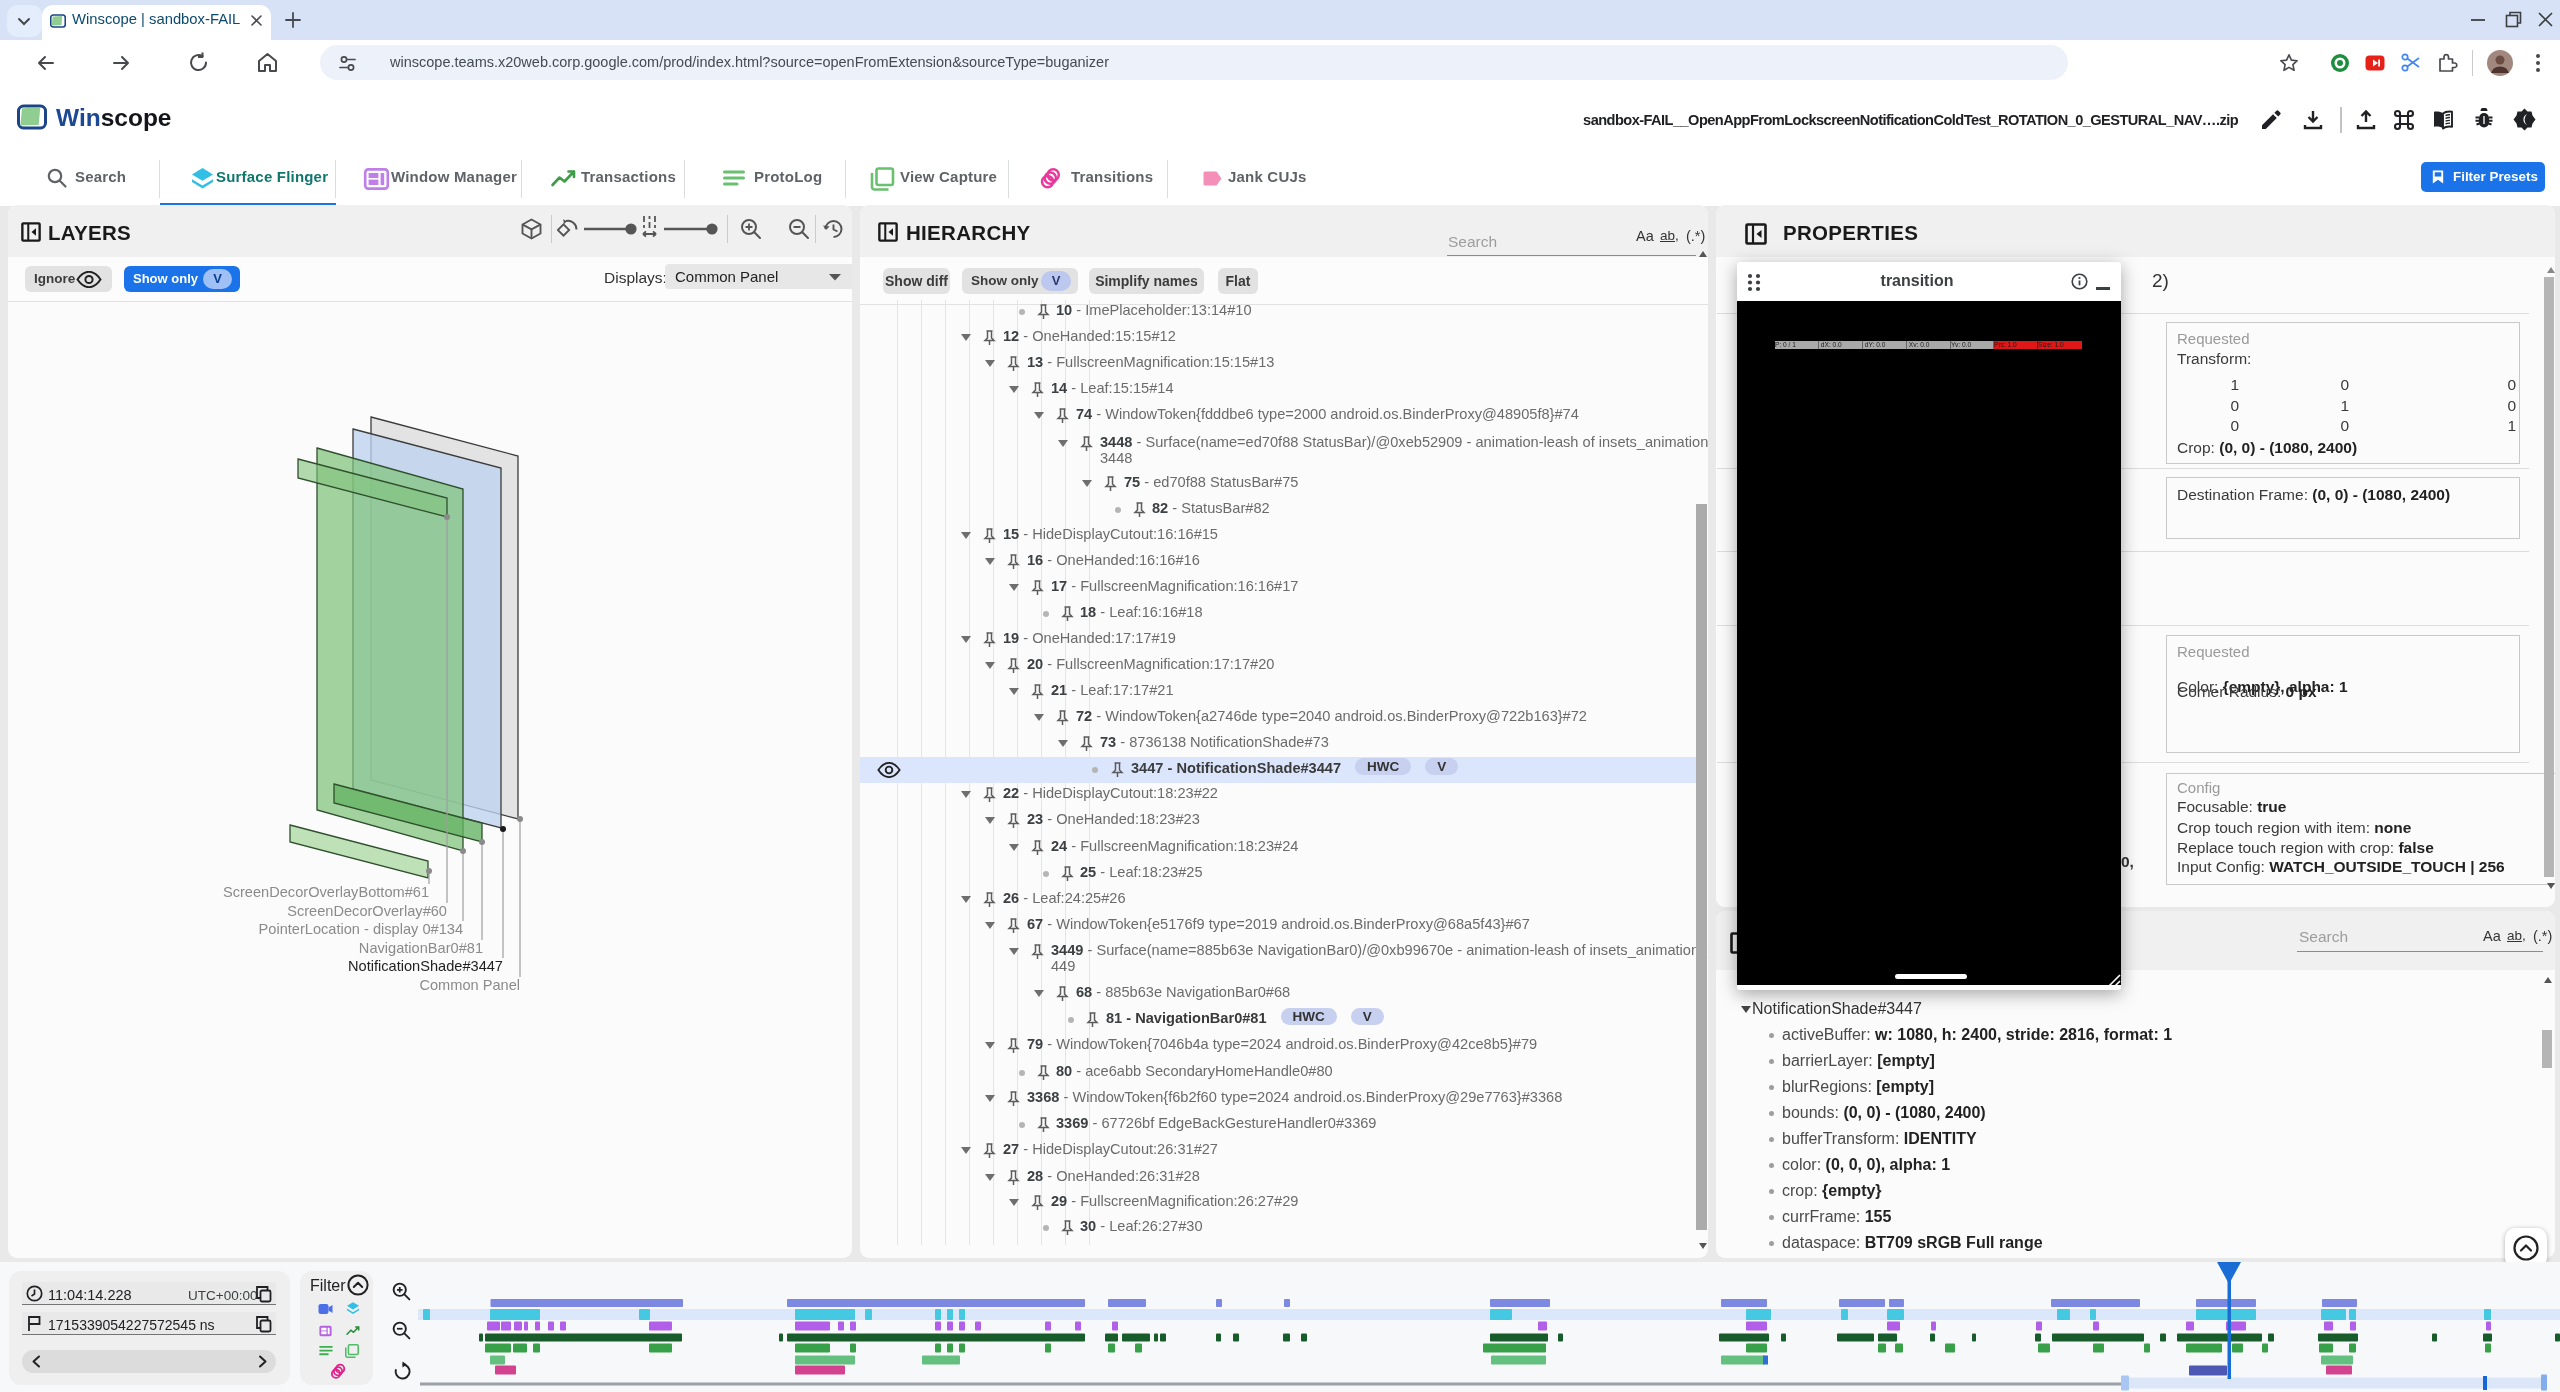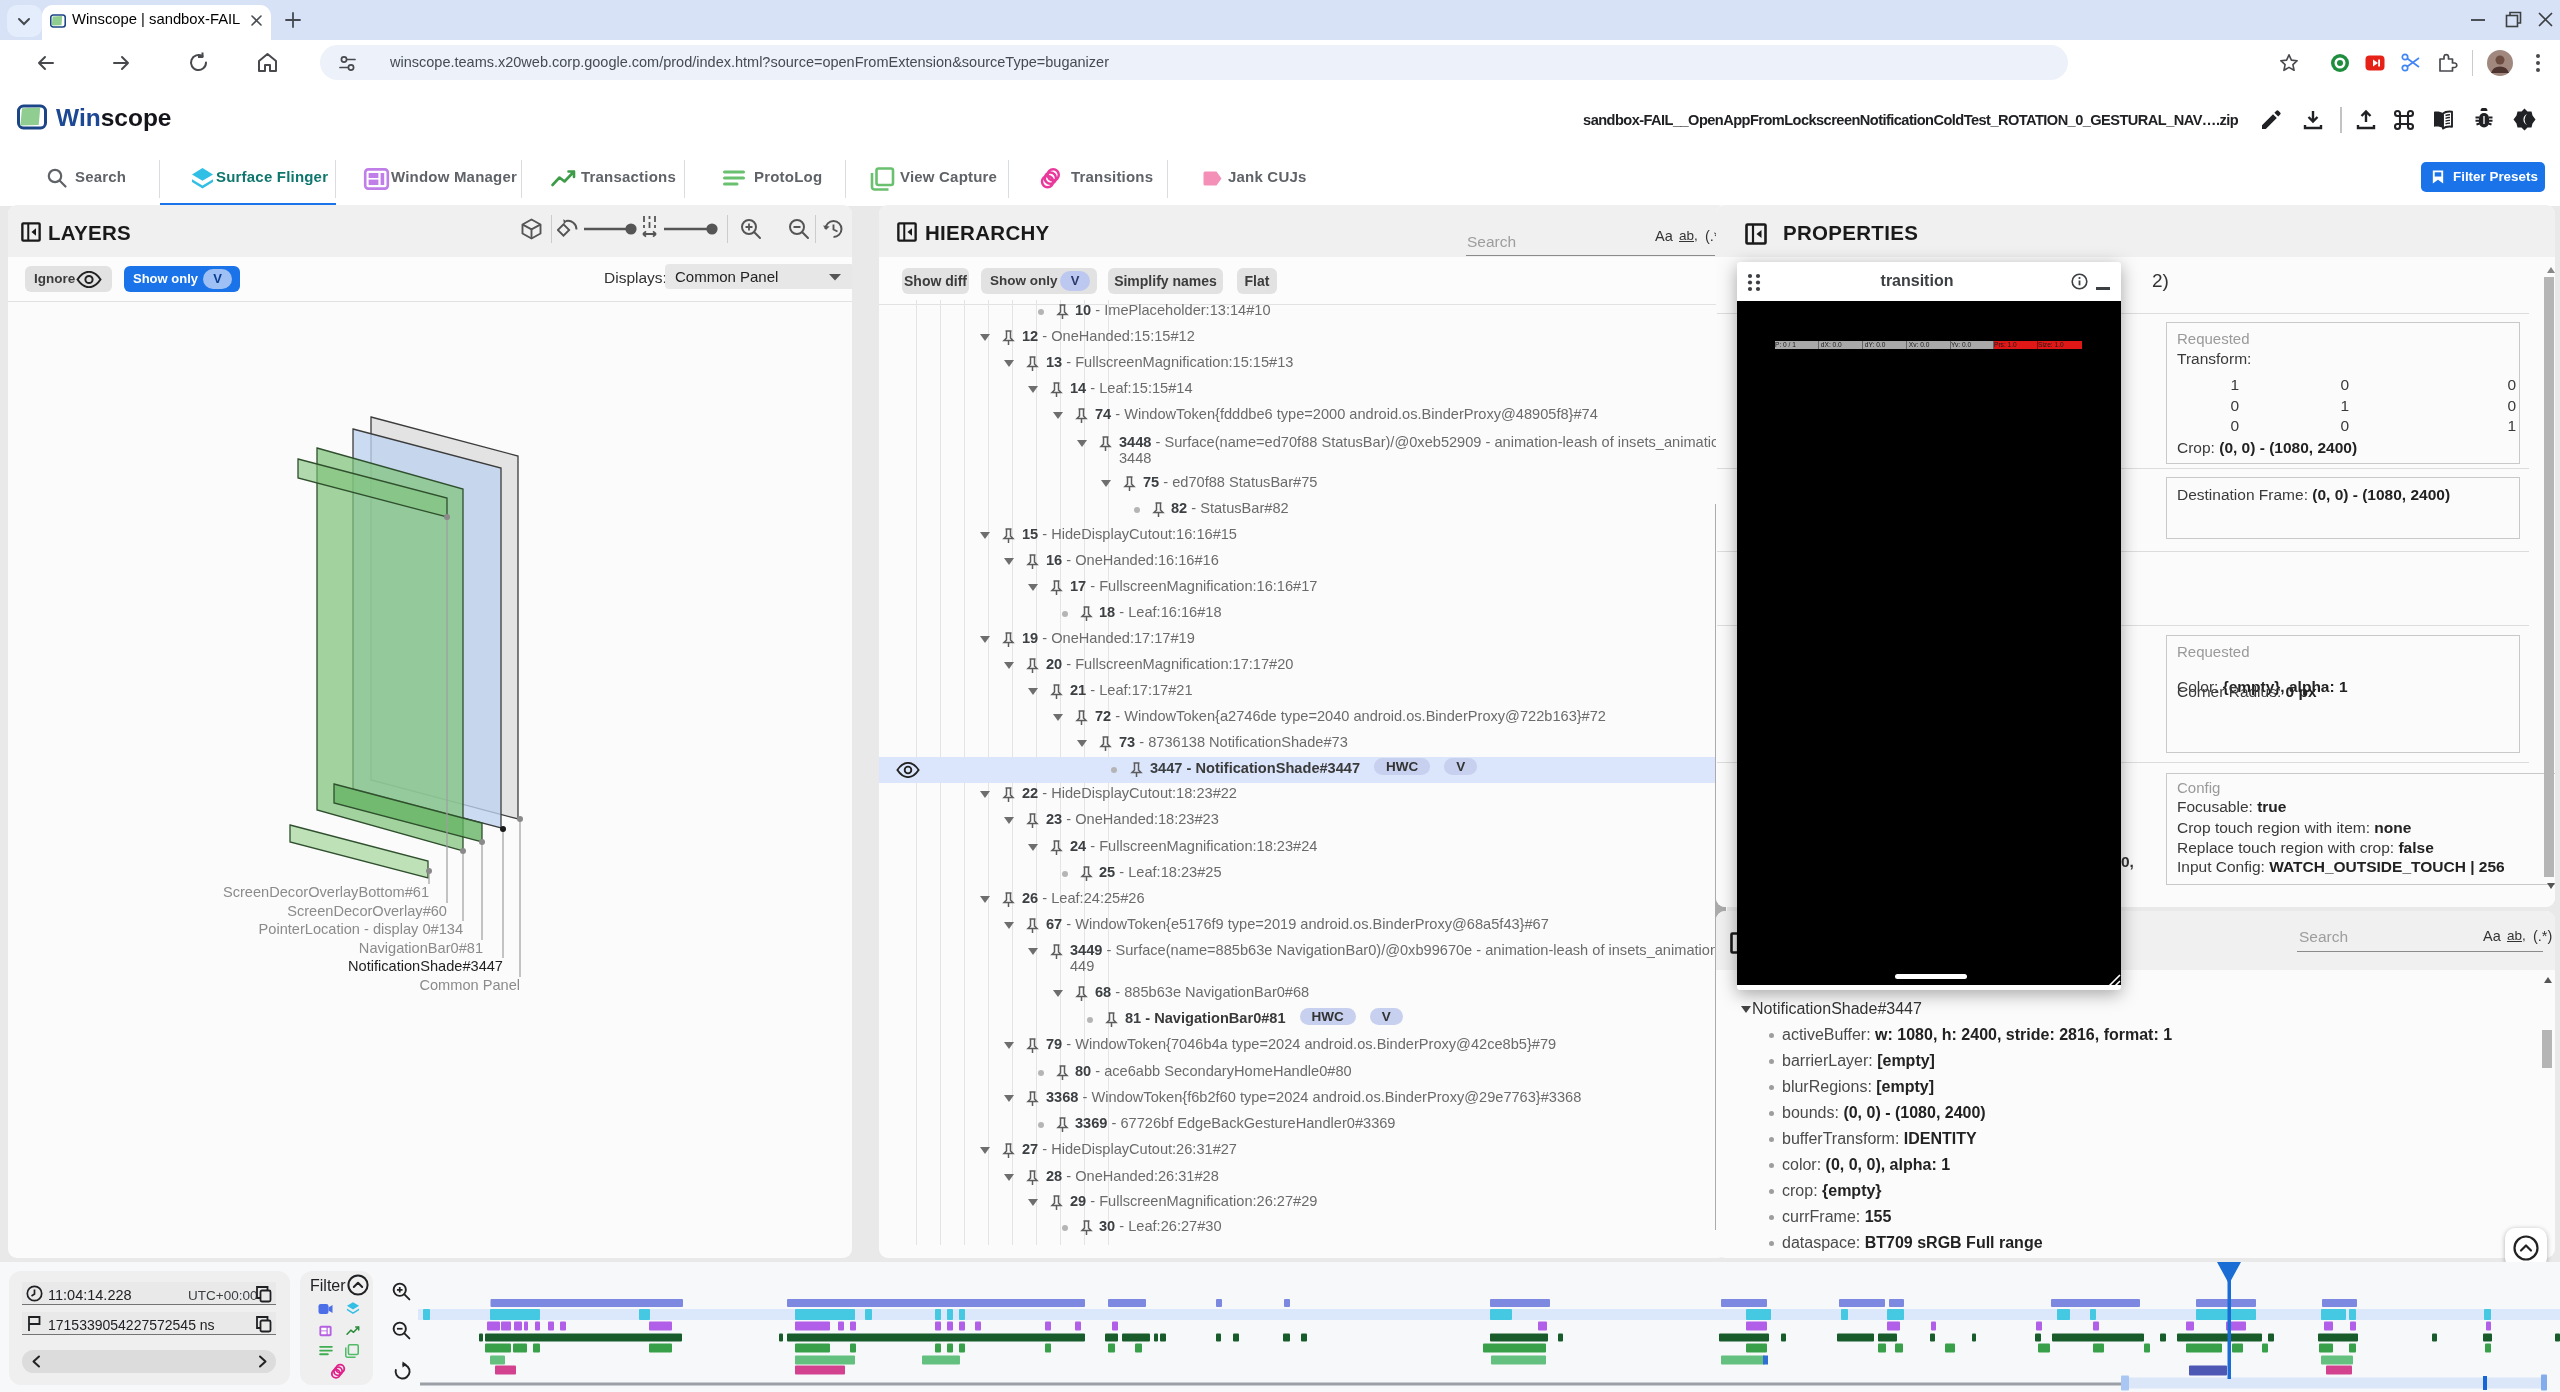--- a/index.html
+++ b/index.html
@@ -3,21 +3,21 @@
 <meta charset="utf-8">
 <style>
 * { margin:0; padding:0; box-sizing:border-box; }
 html,body { width:2560px; height:1392px; overflow:hidden; font-family:"Liberation Sans", sans-serif; }
 body { position:relative; background:#e9e9e9; }
 .abs { position:absolute; }
 
 
 #tabbar { left:0; top:0; width:2560px; height:40px; background:#d7e2f7; }
 #tab { left:42px; top:5px; width:229px; height:35px; background:#fff; border-radius:11px 11px 0 0; }
-.tabtitle { left:72px; top:11px; font-size:14.8px; color:#000000; white-space:nowrap; width:170px; overflow:hidden; }
+.tabtitle { left:72px; top:11px; font-size:14.8px; color:#0c4a6e; white-space:nowrap; width:170px; overflow:hidden; }
 #toolbar { left:0; top:40px; width:2560px; height:45px; background:#fff; }
 #omnibox { left:320px; top:45px; width:1748px; height:35px; background:#edf1f9; border-radius:18px; }
 .url { left:390px; top:54px; font-size:14.5px; color:#454b54; }
 
 
 #wsheader { left:0; top:85px; width:2560px; height:65px; background:#fff; }
 #wstitle { left:56px; top:104px; font-size:24.5px; font-weight:bold; color:#14141b; letter-spacing:0px; }
 #wstitle .blue { color:#1d4893; }
 #zipname { right:322px; top:112px; font-size:14.6px; font-weight:bold; color:#202124; letter-spacing:-0.55px; }
 
@@ -26,21 +26,21 @@
 .navtab { position:absolute; top:168px; font-size:15px; color:#5f6368; font-weight:bold; letter-spacing:0.2px; }
 .navdiv { position:absolute; top:160px; width:1px; height:38px; background:#dadce0; }
 #sfunderline { left:160px; top:203px; width:176px; height:4px; background:#1a73e8; }
 #filterpresets { left:2421px; top:162px; width:124px; height:30px; background:#1a73e8; border-radius:5px; color:#fff; font-size:13.4px; font-weight:bold; text-align:left; padding-left:32px; line-height:30px; }
 
 
 .panel { position:absolute; background:#fbfbfb; border-radius:9px; overflow:hidden; }
 .phead { position:absolute; left:0; top:0; width:100%; height:52px; background:#f0f0f0; }
 .ptitle { position:absolute; left:44px; top:16px; font-size:20.5px; font-weight:bold; color:#1a1a1a; letter-spacing:0.3px; }
 #layers { left:8px; top:205px; width:844px; height:1053px; }
-#hier { left:879px; top:205px; width:848px; height:1053px; }
+#hier { left:860px; top:205px; width:848px; height:1053px; }
 #props { left:1716px; top:205px; width:839px; height:702px; }
 #props2 { left:1716px; top:911px; width:839px; height:347px; }
 
 .pill { position:absolute; height:26px; background:#e2e2e2; border-radius:6px; color:#3c3c3c; font-size:14.5px; font-weight:bold; text-align:center; }
 
 
 .trow { position:absolute; white-space:nowrap; font-size:14.6px; color:#6b6b6b; }
 .trow b { color:#3c4043; font-weight:bold; }
 .selrow { color:#3a3a3a !important; font-weight:bold; }
 .badge { display:inline-block; background:#c7d0ef; border-radius:10px; padding:1px 12px; font-size:13.5px; color:#333; font-weight:bold; margin-left:14px; position:relative; top:-2px;}

